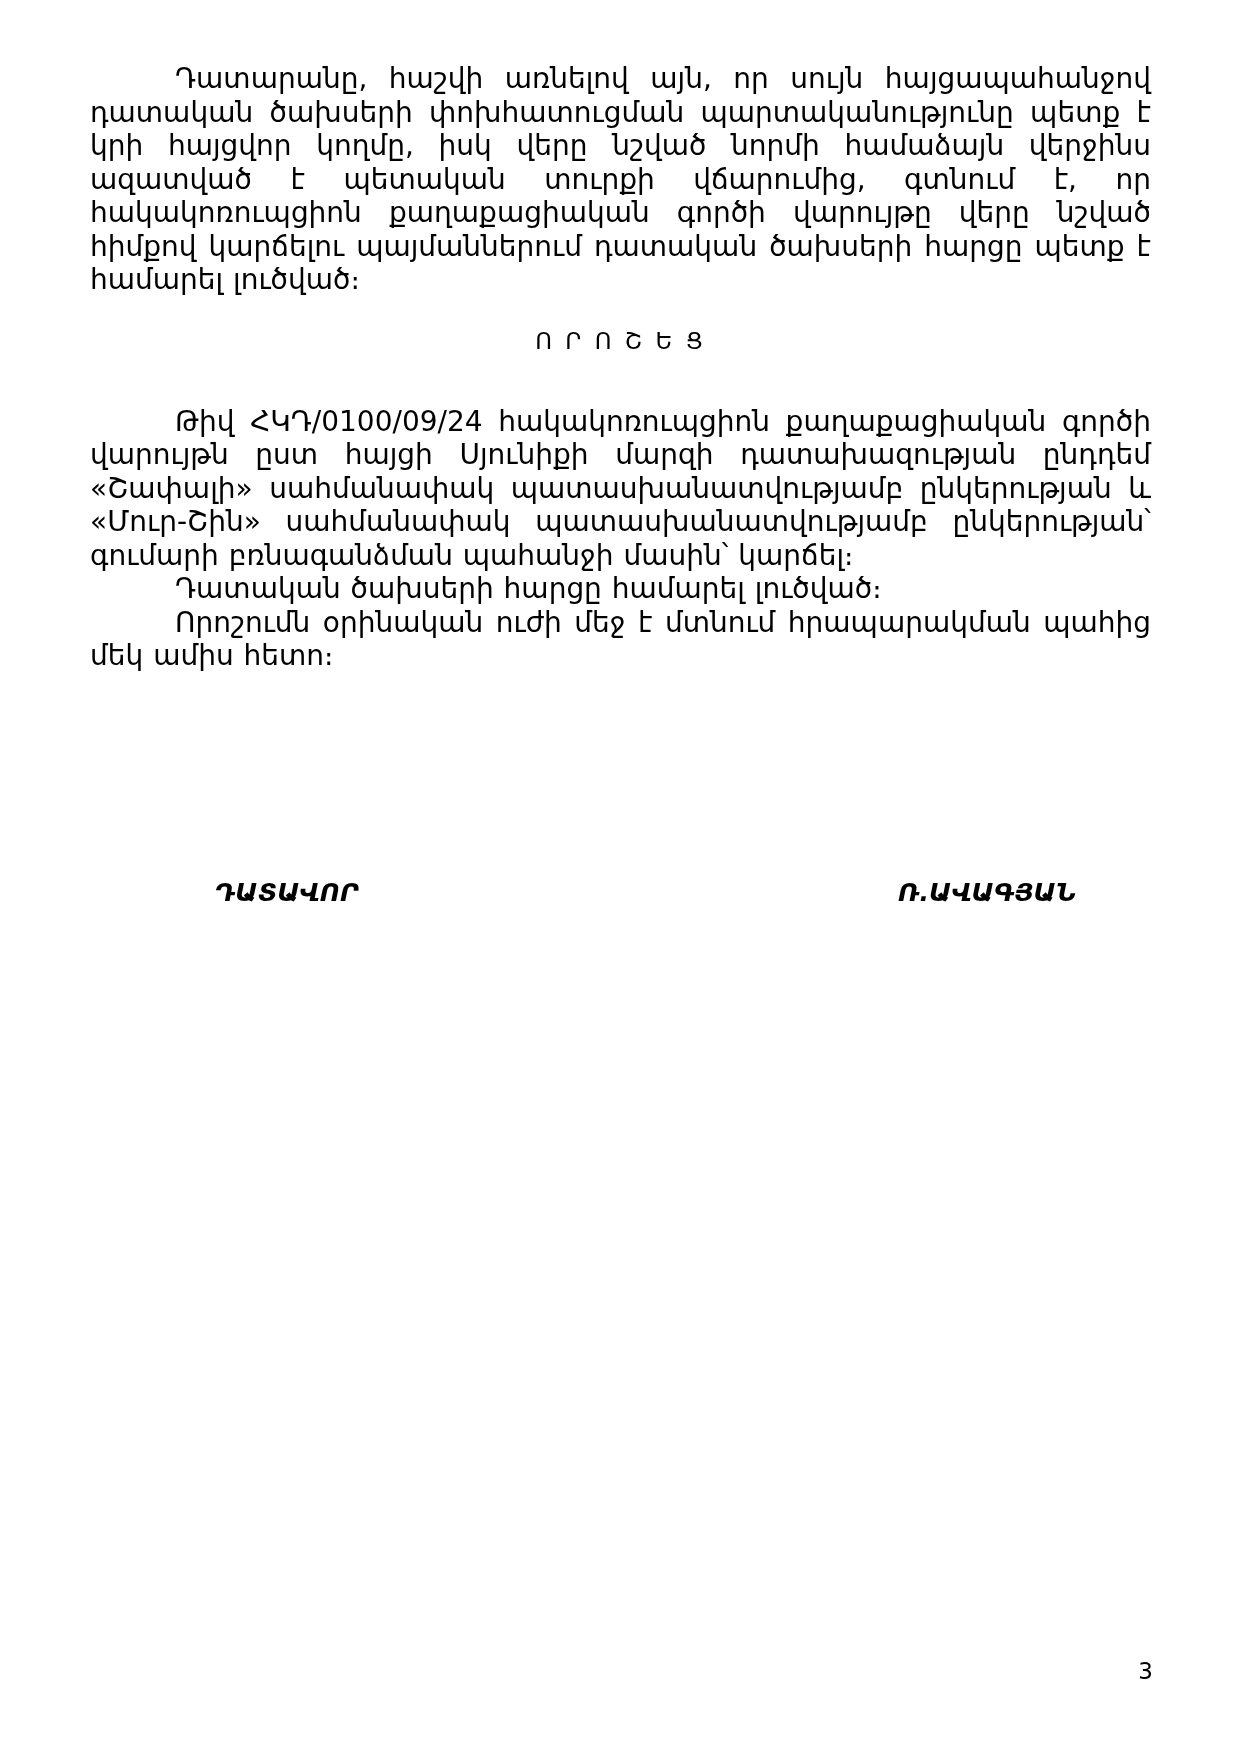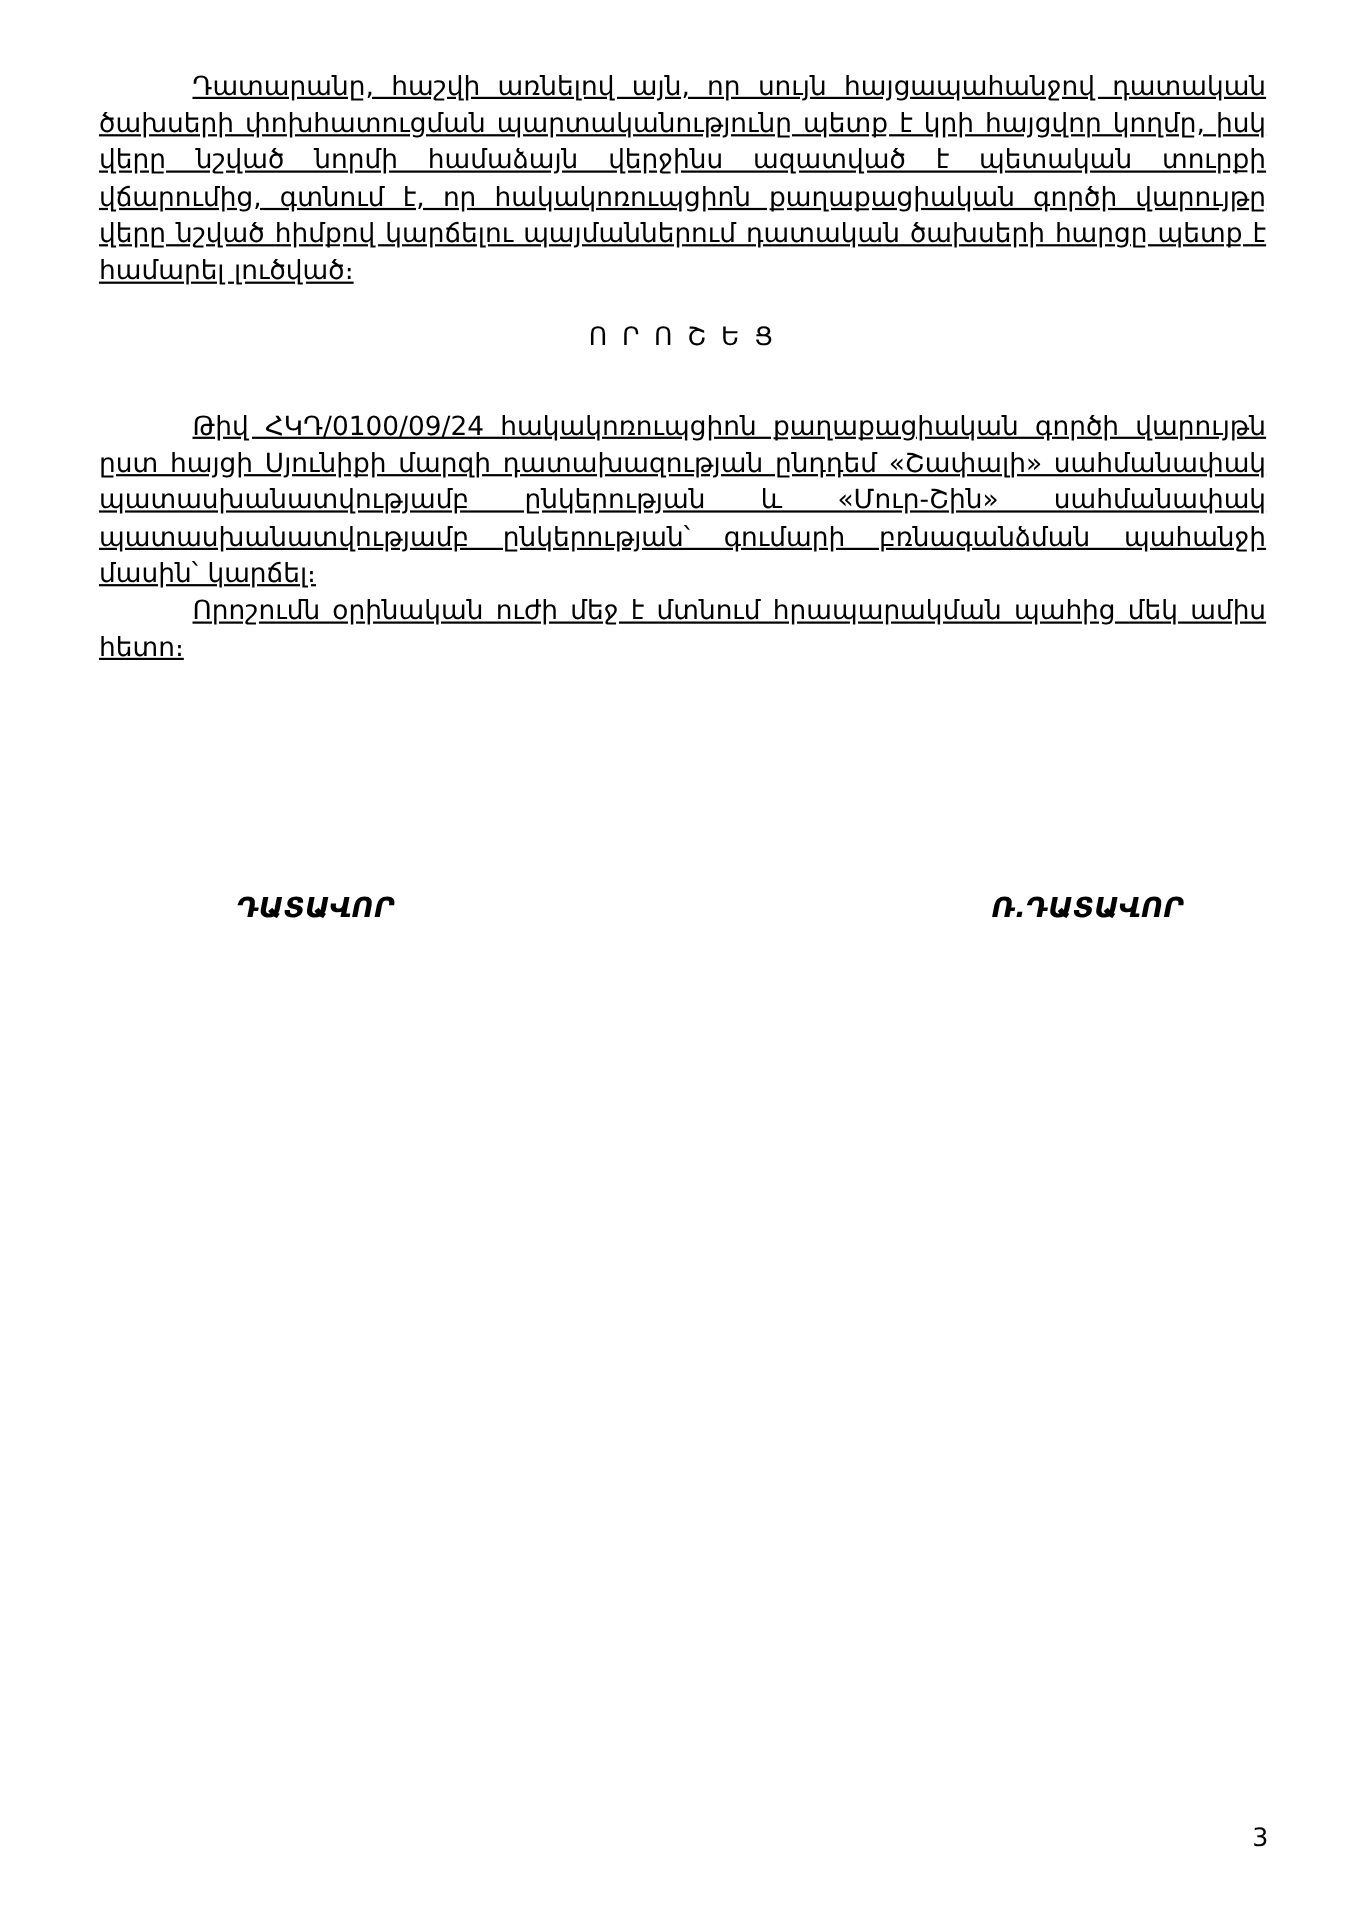--- a/index.html
+++ b/index.html
@@ -14,26 +14,25 @@
     width: 1241px;
     height: 1755px;
     background: #ffffff;
     overflow: hidden;
     margin: 0 auto;
   }
   .content {
     padding: 62px 90px 0 90px;
   }
   p.body-par {
-    font-size: 24px;
+    font-size: 28px;
     line-height: 33.5px;
     text-align: justify;
     text-indent: 85px;
     word-spacing: 1px;
-    text-decoration: underline;
   }
   .decision-heading {
     text-align: center;
     font-weight: normal;
     font-size: 23px;
     line-height: 34px;
     letter-spacing: 3px;
     margin: 27px 0 47px 0;
   }
   .signature-row {
@@ -63,25 +62,26 @@
 <div class="page">
   <div class="content">
 
     <p class="body-par">Դատարանը, հաշվի առնելով այն, որ սույն հայցապահանջով դատական ծախսերի փոխհատուցման պարտականությունը պետք է կրի հայցվոր կողմը, իսկ վերը նշված նորմի համաձայն վերջինս ազատված է պետական տուրքի վճարումից, գտնում է, որ հակակոռուպցիոն քաղաքացիական գործի վարույթը վերը նշված հիմքով կարճելու պայմաններում դատական ծախսերի հարցը պետք է համարել լուծված։</p>
 
 
     <div class="decision-heading">Ո Ր Ո Շ Ե Ց</div>
 
     <p class="body-par">Թիվ ՀԿԴ/0100/09/24 հակակոռուպցիոն քաղաքացիական գործի վարույթն ըստ հայցի Սյունիքի մարզի դատախազության ընդդեմ «Շափալի» սահմանափակ պատասխանատվությամբ ընկերության և «Մուր-Շին» սահմանափակ պատասխանատվությամբ ընկերության՝ գումարի բռնագանձման պահանջի մասին՝ կարճել։</p>
 
+    <p class="body-par">Դատական ծախսերի հարցը համարել լուծված։</p>
 
     <p class="body-par">Որոշումն օրինական ուժի մեջ է մտնում հրապարակման պահից մեկ ամիս հետո։</p>
 
 
     <div class="signature-row">
       <span>ԴԱՏԱՎՈՐ</span>
-      <span>Ռ.ԴԱՏԱՎՈՐ</span>
+      <span>Ռ.ԱՎԱԳՅԱՆ</span>
     </div>
 
   </div>
 
   <div class="page-number">3</div>
 </div>
 
 </body></html>

